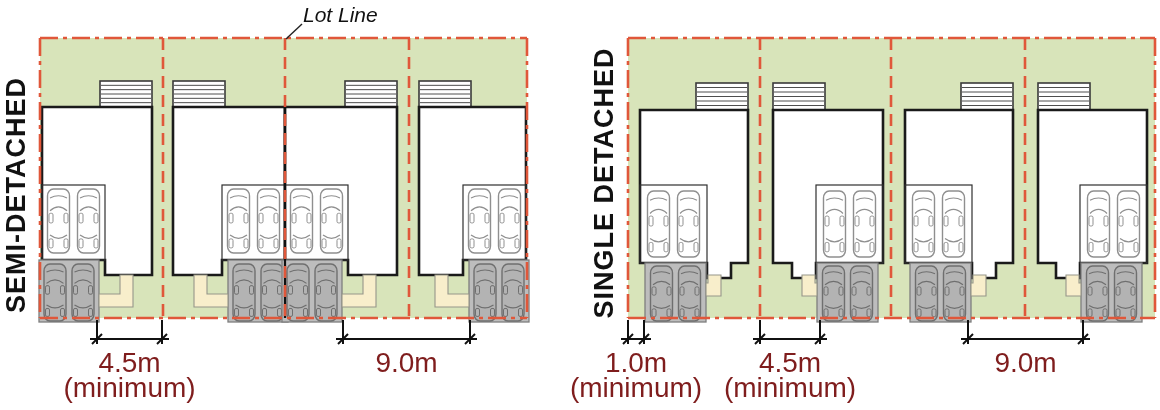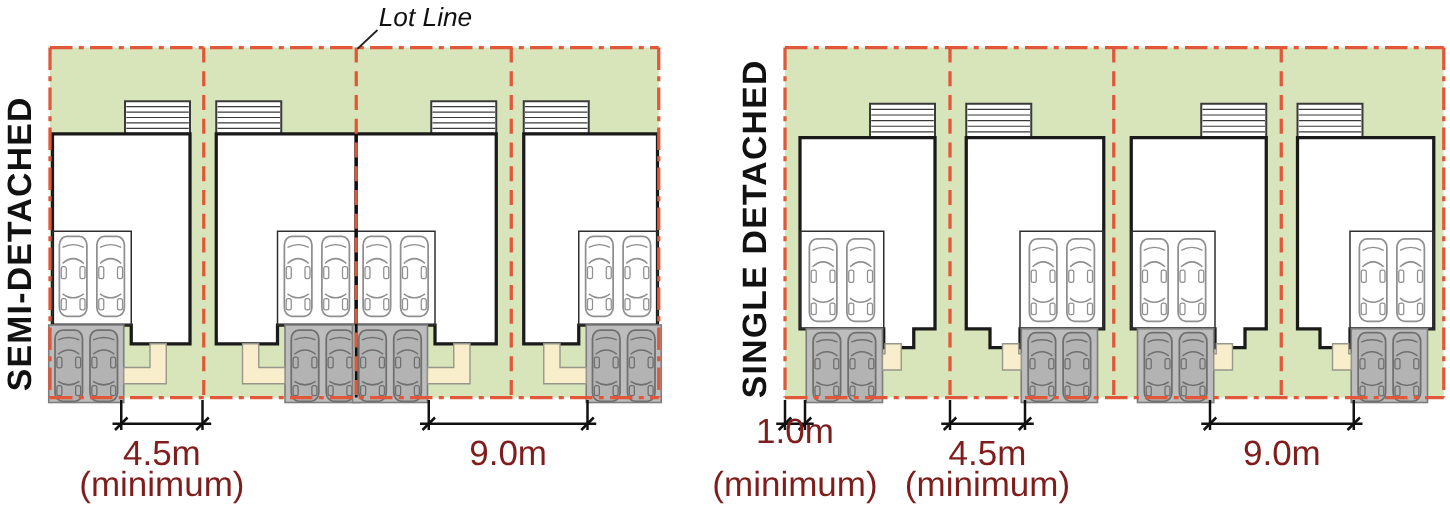--- a/index.html
+++ b/index.html
@@ -472,19 +472,19 @@
       <line x1="963" y1="344" x2="973" y2="334" stroke="#111111" stroke-width="2"></line>
       <line x1="1078" y1="344" x2="1088" y2="334" stroke="#111111" stroke-width="2"></line>
     </svg>
   <div class="panel-title" id="title-left">SEMI-DETACHED</div>
   <div class="panel-title" id="title-right">SINGLE DETACHED</div>
   <div class="lot-line-label">Lot Line</div>
   <div id="dim-labels">
       <div class="dim-text" style="left: 39.5px; top: 350px;">4.5m</div>
       <div class="dim-text" style="left: 39.5px; top: 375px;">(minimum)</div>
       <div class="dim-text" style="left: 316.5px; top: 350px;">9.0m</div>
-      <div class="dim-text" style="left: 546px; top: 332px;">1.0m</div>
+      <div class="dim-text" style="left: 546px; top: 350px;">1.0m</div>
       <div class="dim-text" style="left: 546px; top: 375px;">(minimum)</div>
       <div class="dim-text" style="left: 700px; top: 350px;">4.5m</div>
       <div class="dim-text" style="left: 700px; top: 375px;">(minimum)</div>
       <div class="dim-text" style="left: 935.5px; top: 350px;">9.0m</div>
     </div>
 </div>
 
 </body></html>

